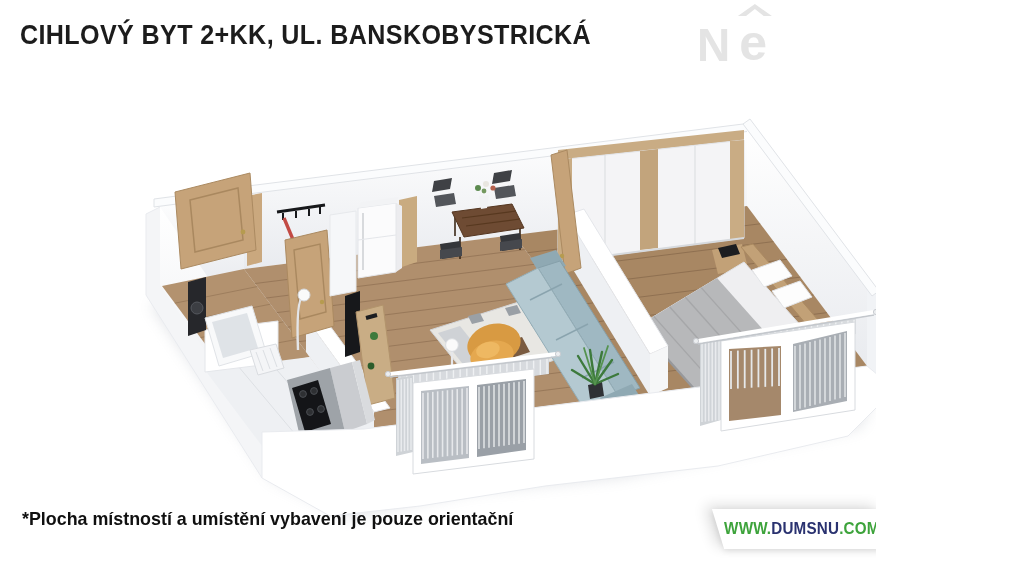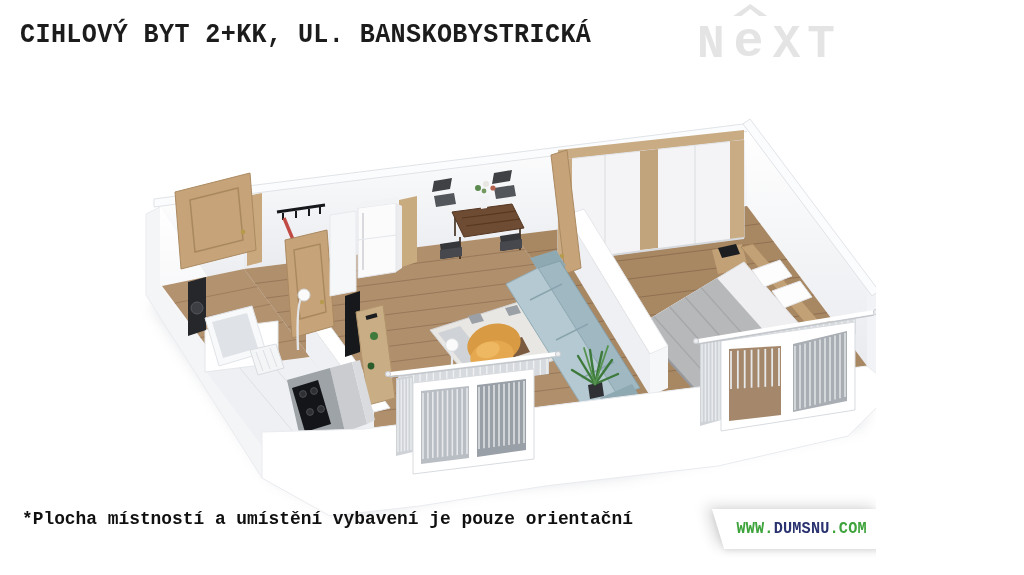--- a/index.html
+++ b/index.html
@@ -1,17 +1,17 @@
 <!DOCTYPE html>
 <html><head>
 <meta charset="utf-8">
 <style>
   html,body{margin:0;padding:0;background:#fff;}
   .stage{position:relative;width:876px;height:575px;background:#ffffff;overflow:hidden;
-         font-family:Liberation Mono, monospace;}
+         font-family:Liberation Sans, sans-serif;}
   .title{position:absolute;left:20px;top:20px;font-size:27px;font-weight:700;color:#1c1c1c;
          letter-spacing:.4px;transform:scaleX(.93);transform-origin:left top;white-space:nowrap;}
   .logo{position:absolute;left:697px;top:18px;color:#e4e4e4;font-weight:800;font-size:46px;
         letter-spacing:7px;display:flex;align-items:flex-end;line-height:1;}
   .logo .e-wrap{position:relative;display:inline-block;font-size:50px;margin:0 2px;}
   .logo .roof{position:absolute;left:45%;top:-14px;transform:translateX(-50%);width:34px;height:12px;
         background:#e4e4e4;clip-path:polygon(50% 0,100% 100%,76% 100%,50% 42%,24% 100%,0 100%);}
   .footnote{position:absolute;left:22px;top:508px;font-size:19px;font-weight:700;color:#101010;
         transform:scaleX(.94);transform-origin:left top;white-space:nowrap;}
   .ribbon{position:absolute;right:-10px;bottom:26px;width:168px;height:40px;background:#fff;
@@ -24,21 +24,20 @@
 </head>
 <body>
 
 <div class="stage">
 
   <div class="title">CIHLOVÝ BYT 2+KK, UL. BANSKOBYSTRICKÁ</div>
 
   <div class="logo">
     <span>N</span>
       <span class="e-wrap"><span class="roof"></span><span>e</span></span>
-      <span>XT</span>
   </div>
 
   <svg class="scene" width="1024" height="575" viewBox="0 0 1024 575">
     <defs>
       <filter id="soft" x="-20%" y="-20%" width="140%" height="140%">
           <feGaussianBlur stdDeviation="7"></feGaussianBlur>
         </filter>
       <linearGradient id="wallg" x1="0" y1="0" x2="0" y2="1">
         <stop offset="0" stop-color="#ffffff"></stop>
           <stop offset="1" stop-color="#e9ebef"></stop>

